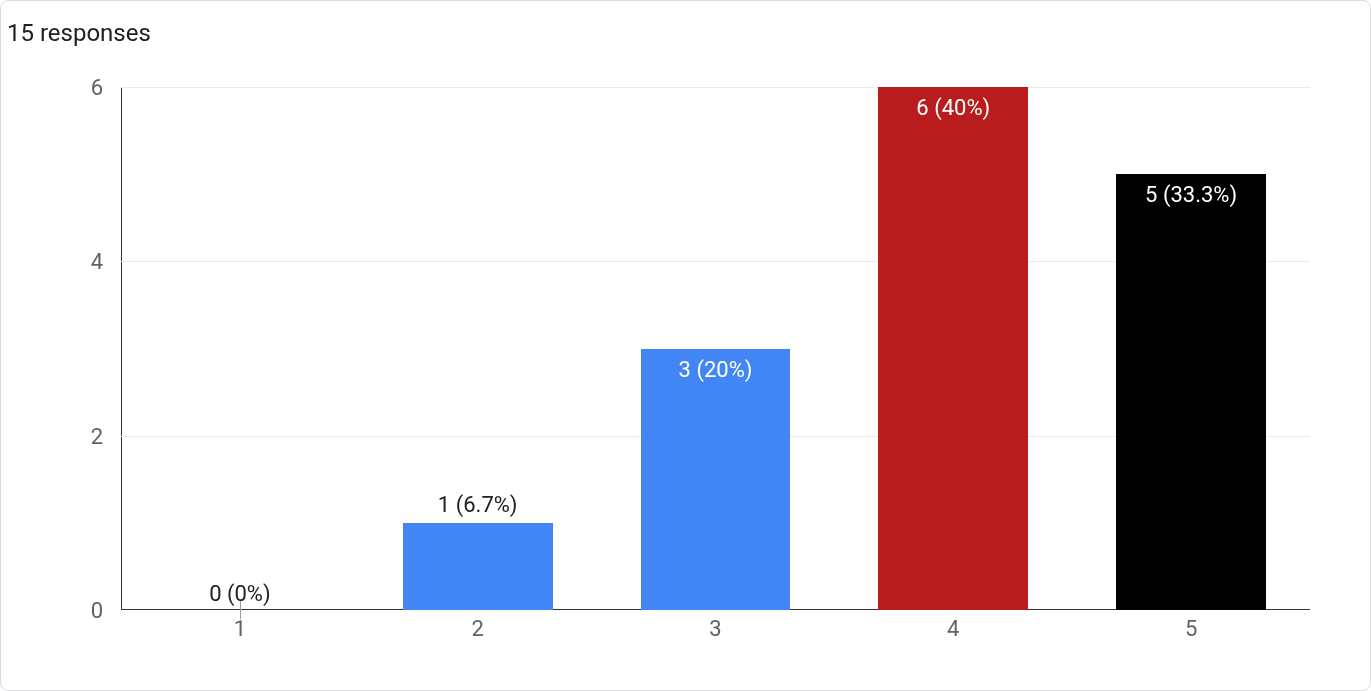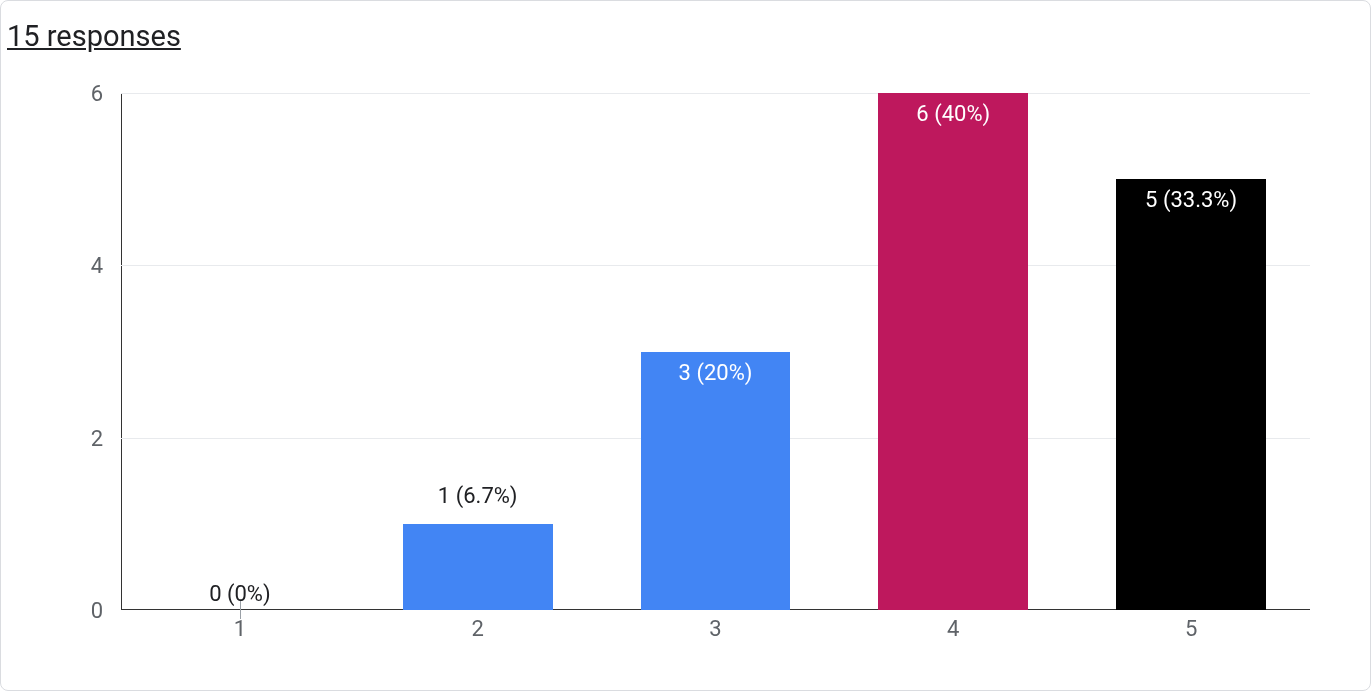--- a/index.html
+++ b/index.html
@@ -39,24 +39,23 @@
     color: #1a73e8;
     font-size: 26px;
     font-weight: 500;
     cursor: pointer;
     padding: 4px 8px;
     border-radius: 4px;
   }
   .copy-icon { width: 28px; height: 28px; position: relative; }
   .copy-icon svg { width: 100%; height: 100%; }
   .subtitle {
-    font-size: 29px;
+    font-size: 24px;
     color: #202124;
     padding: 18px 0 0 6px;
-    text-decoration: underline;
   }
   .chart-wrap {
     flex: 1;
     position: relative;
     padding: 40px 60px 50px 60px;
   }
   .plot {
     position: relative;
     width: 100%;
     height: 100%;
@@ -185,30 +184,30 @@
           <div class="gridline" style="top: 0%;"></div>
         </div>
       <div class="bars">
           <div class="bar-slot">
             <div class="zero-marker"></div>
             <div class="bar-label outside" style="bottom: 4px; margin-bottom: 0px; position: absolute;">0 (0%)</div>
             <div class="bar" style="height: 0%; background: rgb(66, 133, 244);"></div>
           </div>
           <div class="bar-slot">
             <div class="bar" style="height: 16.6667%; background: rgb(66, 133, 244);">
-              <div class="bar-label outside" style="bottom: 100%; margin-bottom: 16px;">1 (6.7%)</div>
+              <div class="bar-label outside" style="bottom: 100%; margin-bottom: 6px;">1 (6.7%)</div>
             </div>
           </div>
           <div class="bar-slot">
             <div class="bar" style="height: 50%; background: rgb(66, 133, 244);">
               <div class="bar-label" style="top: 8px;">3 (20%)</div>
             </div>
           </div>
           <div class="bar-slot">
-            <div class="bar" style="height: 100%; background: #be185d; text-align: center;">
+            <div class="bar" style="height: 100%; background: #b91c1c; text-align: center;">
               <div class="bar-label" style="top: 8px;">6 (40%)</div>
             </div>
           </div>
           <div class="bar-slot">
             <div class="bar" style="height: 83.3333%; background: #000000;">
               <div class="bar-label" style="top: 8px;">5 (33.3%)</div>
             </div>
           </div>
         </div>
       <div class="x-labels">

